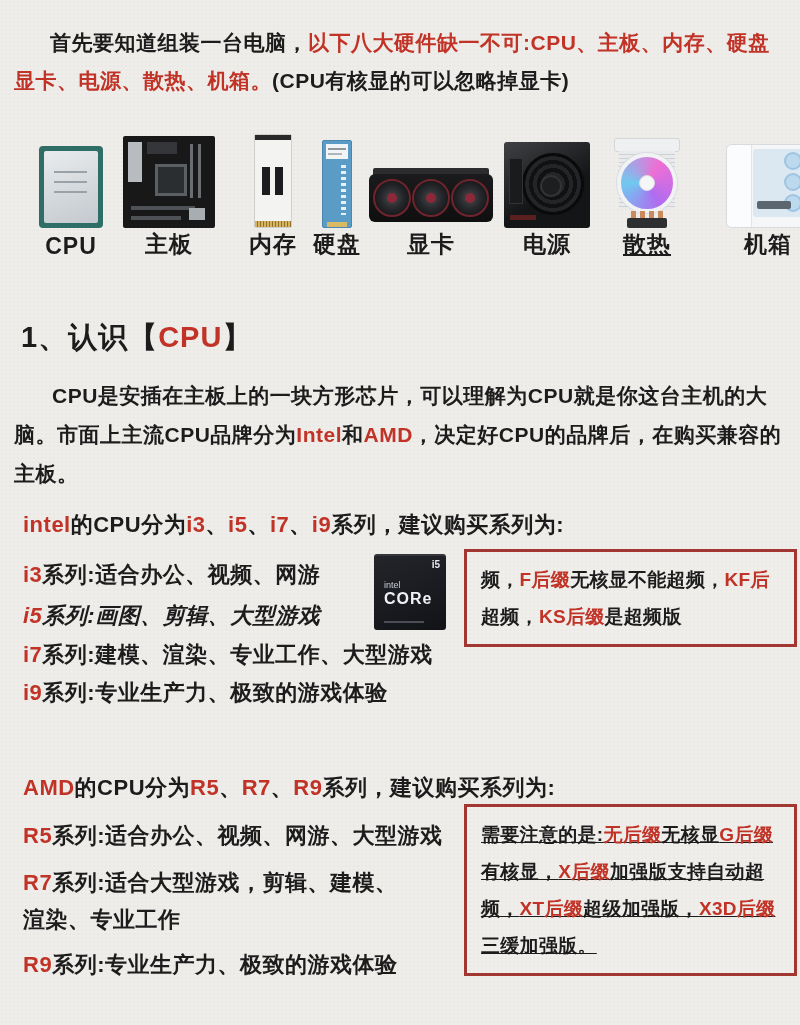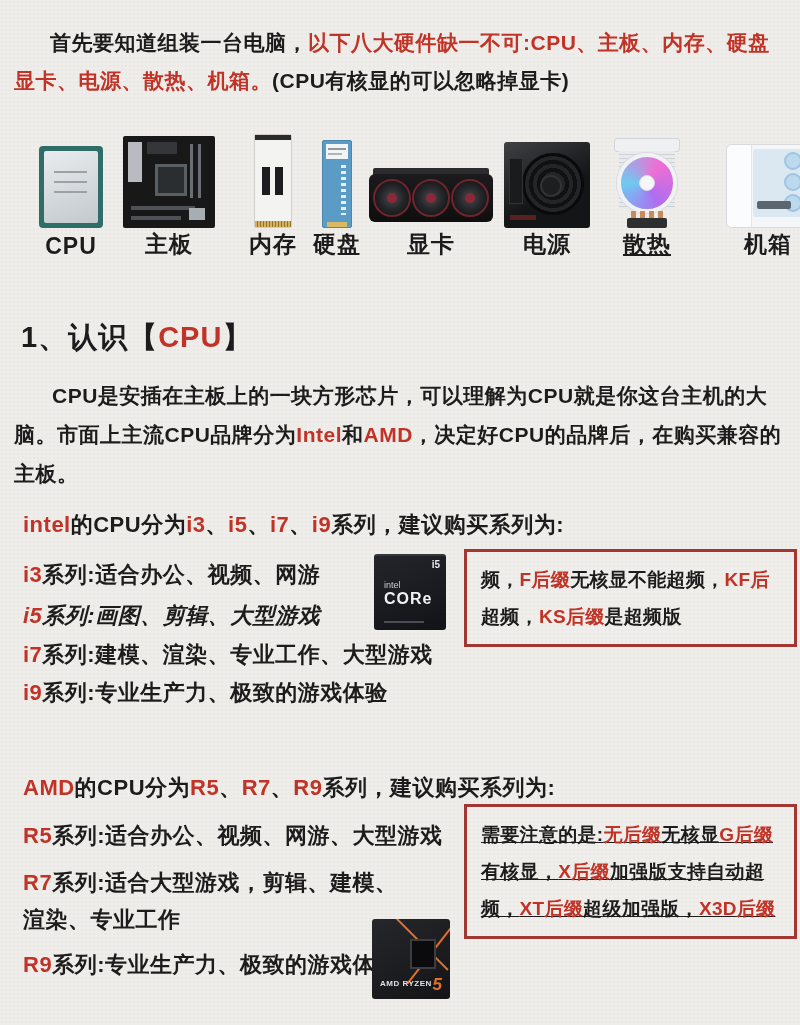--- a/index.html
+++ b/index.html
@@ -226,27 +226,21 @@
     <div class="noteline"><span class="seg-k">超频，</span><span class="seg-r">KS后缀</span><span class="seg-k">是超频版</span></div>
   </div>
 
   <p class="line abs" style="left:14px;top:765px;"><span class="seg-r">AMD</span><span class="seg-k">的CPU分为</span><span class="seg-r">R5</span><span class="seg-k">、</span><span class="seg-r">R7</span><span class="seg-k">、</span><span class="seg-r">R9</span><span class="seg-k">系列，建议购买系列为:</span></p>
 
   <p class="line abs" style="left:14px;top:813px;"><span class="seg-r">R5</span><span class="seg-k">系列:适合办公、视频、网游、大型游戏</span></p>
   <p class="line abs" style="left:14px;top:860px;"><span class="seg-r">R7</span><span class="seg-k">系列:适合大型游戏，剪辑、建模、</span></p>
   <p class="line abs" style="left:14px;top:897px;"><span class="seg-k">渲染、专业工作</span></p>
   <p class="line abs" style="left:14px;top:942px;"><span class="seg-r">R9</span><span class="seg-k">系列:专业生产力、极致的游戏体验</span></p>
 
-  <div class="abs art-amdbox" style="left:372px;top:843px;">
-    <div class="ab-l1"></div>
-    <div class="ab-l2"></div>
-    <div class="ab-window"></div>
-    <span class="ab-text">AMD RYZEN</span>
-    <span class="ab-5">5</span>
-  </div>
 
   <div class="notebox" style="left:464px;top:804px;text-decoration:underline;">
     <div class="noteline"><span class="seg-k">需要注意的是:</span><span class="seg-r">无后缀</span><span class="seg-k">无核显</span><span class="seg-r">G后缀</span></div>
     <div class="noteline"><span class="seg-k">有核显，</span><span class="seg-r">X后缀</span><span class="seg-k">加强版支持自动超</span></div>
     <div class="noteline"><span class="seg-k">频，</span><span class="seg-r">XT后缀</span><span class="seg-k">超级加强版，</span><span class="seg-r">X3D后缀</span></div>
+    <div class="noteline"><span class="seg-k">三缓加强版。</span></div>
   </div>
 
 </div>
 
 </body></html>

